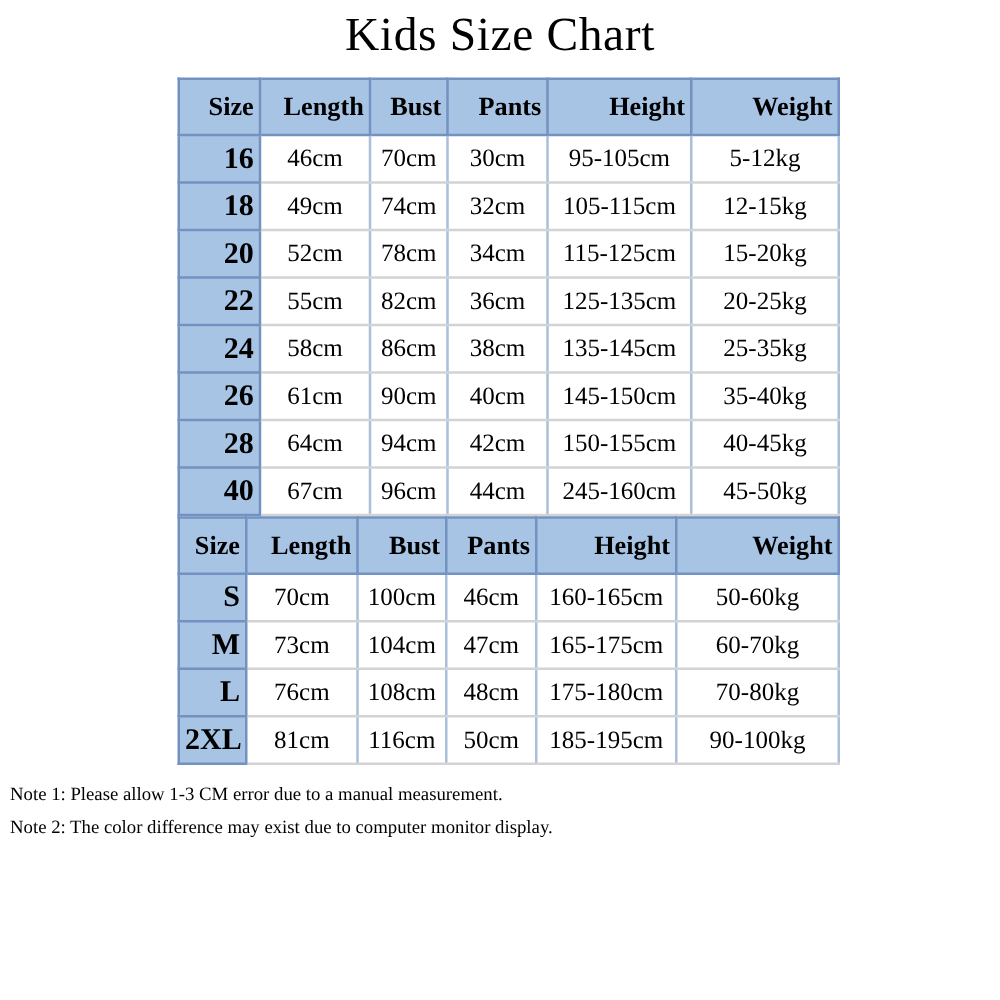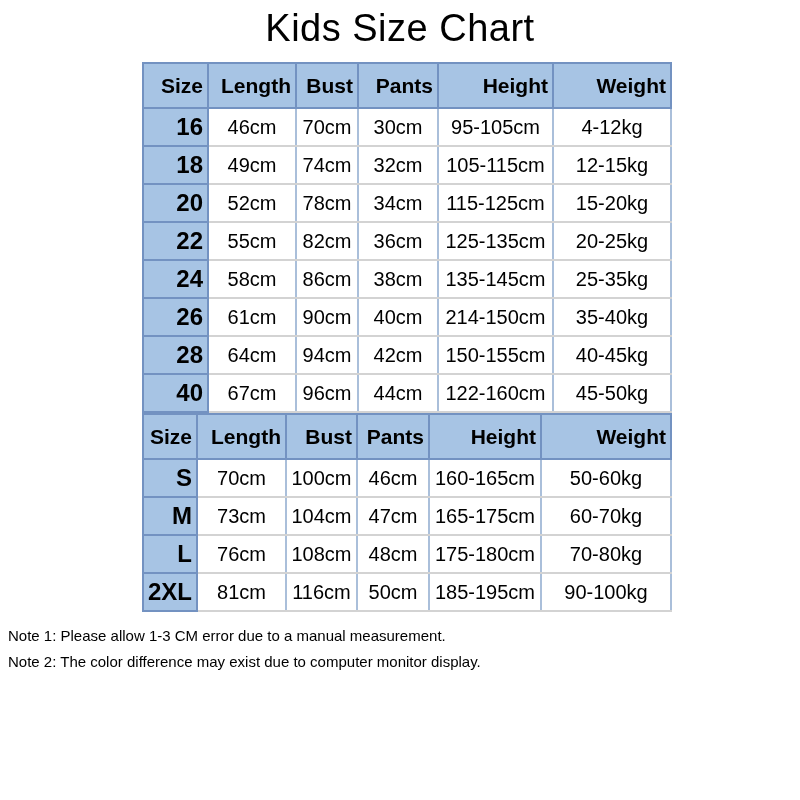--- a/index.html
+++ b/index.html
@@ -13,21 +13,21 @@
   }
   * { box-sizing: border-box; }
   html, body { margin: 0; padding: 0; }
   body {
     width: 800px; height: 800px;
     background: var(--bg);
     color: var(--text);
     font-family: "Liberation Sans", sans-serif;
     overflow: hidden;
   }
-  .sheet { width: 800px; height: 800px; }
+  .sheet { width: 800px; height: 800px; font-family: Liberation Serif, serif; }
 
   .chart-title {
     margin: 0;
     text-align: center;
     font-size: 38px;
     font-weight: 400;
     line-height: 46px;
     color: var(--text);
     letter-spacing: 0.5px;
   }
@@ -101,21 +101,21 @@
         <th>Weight</th>
       </tr>
     </thead>
     <tbody>
         <tr>
           <th>16</th>
           <td>46cm</td>
           <td>70cm</td>
           <td>30cm</td>
           <td>95-105cm</td>
-          <td>4-12kg</td>
+          <td>5-12kg</td>
         </tr>
         <tr>
           <th>18</th>
           <td>49cm</td>
           <td>74cm</td>
           <td>32cm</td>
           <td>105-115cm</td>
           <td>12-15kg</td>
         </tr>
         <tr>
@@ -140,37 +140,37 @@
           <td>86cm</td>
           <td>38cm</td>
           <td>135-145cm</td>
           <td>25-35kg</td>
         </tr>
         <tr>
           <th>26</th>
           <td>61cm</td>
           <td>90cm</td>
           <td>40cm</td>
-          <td>214-150cm</td>
+          <td>145-150cm</td>
           <td>35-40kg</td>
         </tr>
         <tr>
           <th>28</th>
           <td>64cm</td>
           <td>94cm</td>
           <td>42cm</td>
           <td>150-155cm</td>
           <td>40-45kg</td>
         </tr>
         <tr>
           <th>40</th>
           <td>67cm</td>
           <td>96cm</td>
           <td>44cm</td>
-          <td>122-160cm</td>
+          <td>245-160cm</td>
           <td>45-50kg</td>
         </tr>
       </tbody>
   </table>
 
 
   <table class="size-table">
     <colgroup>
       <col style="width:54px">
         <col style="width:89px">

